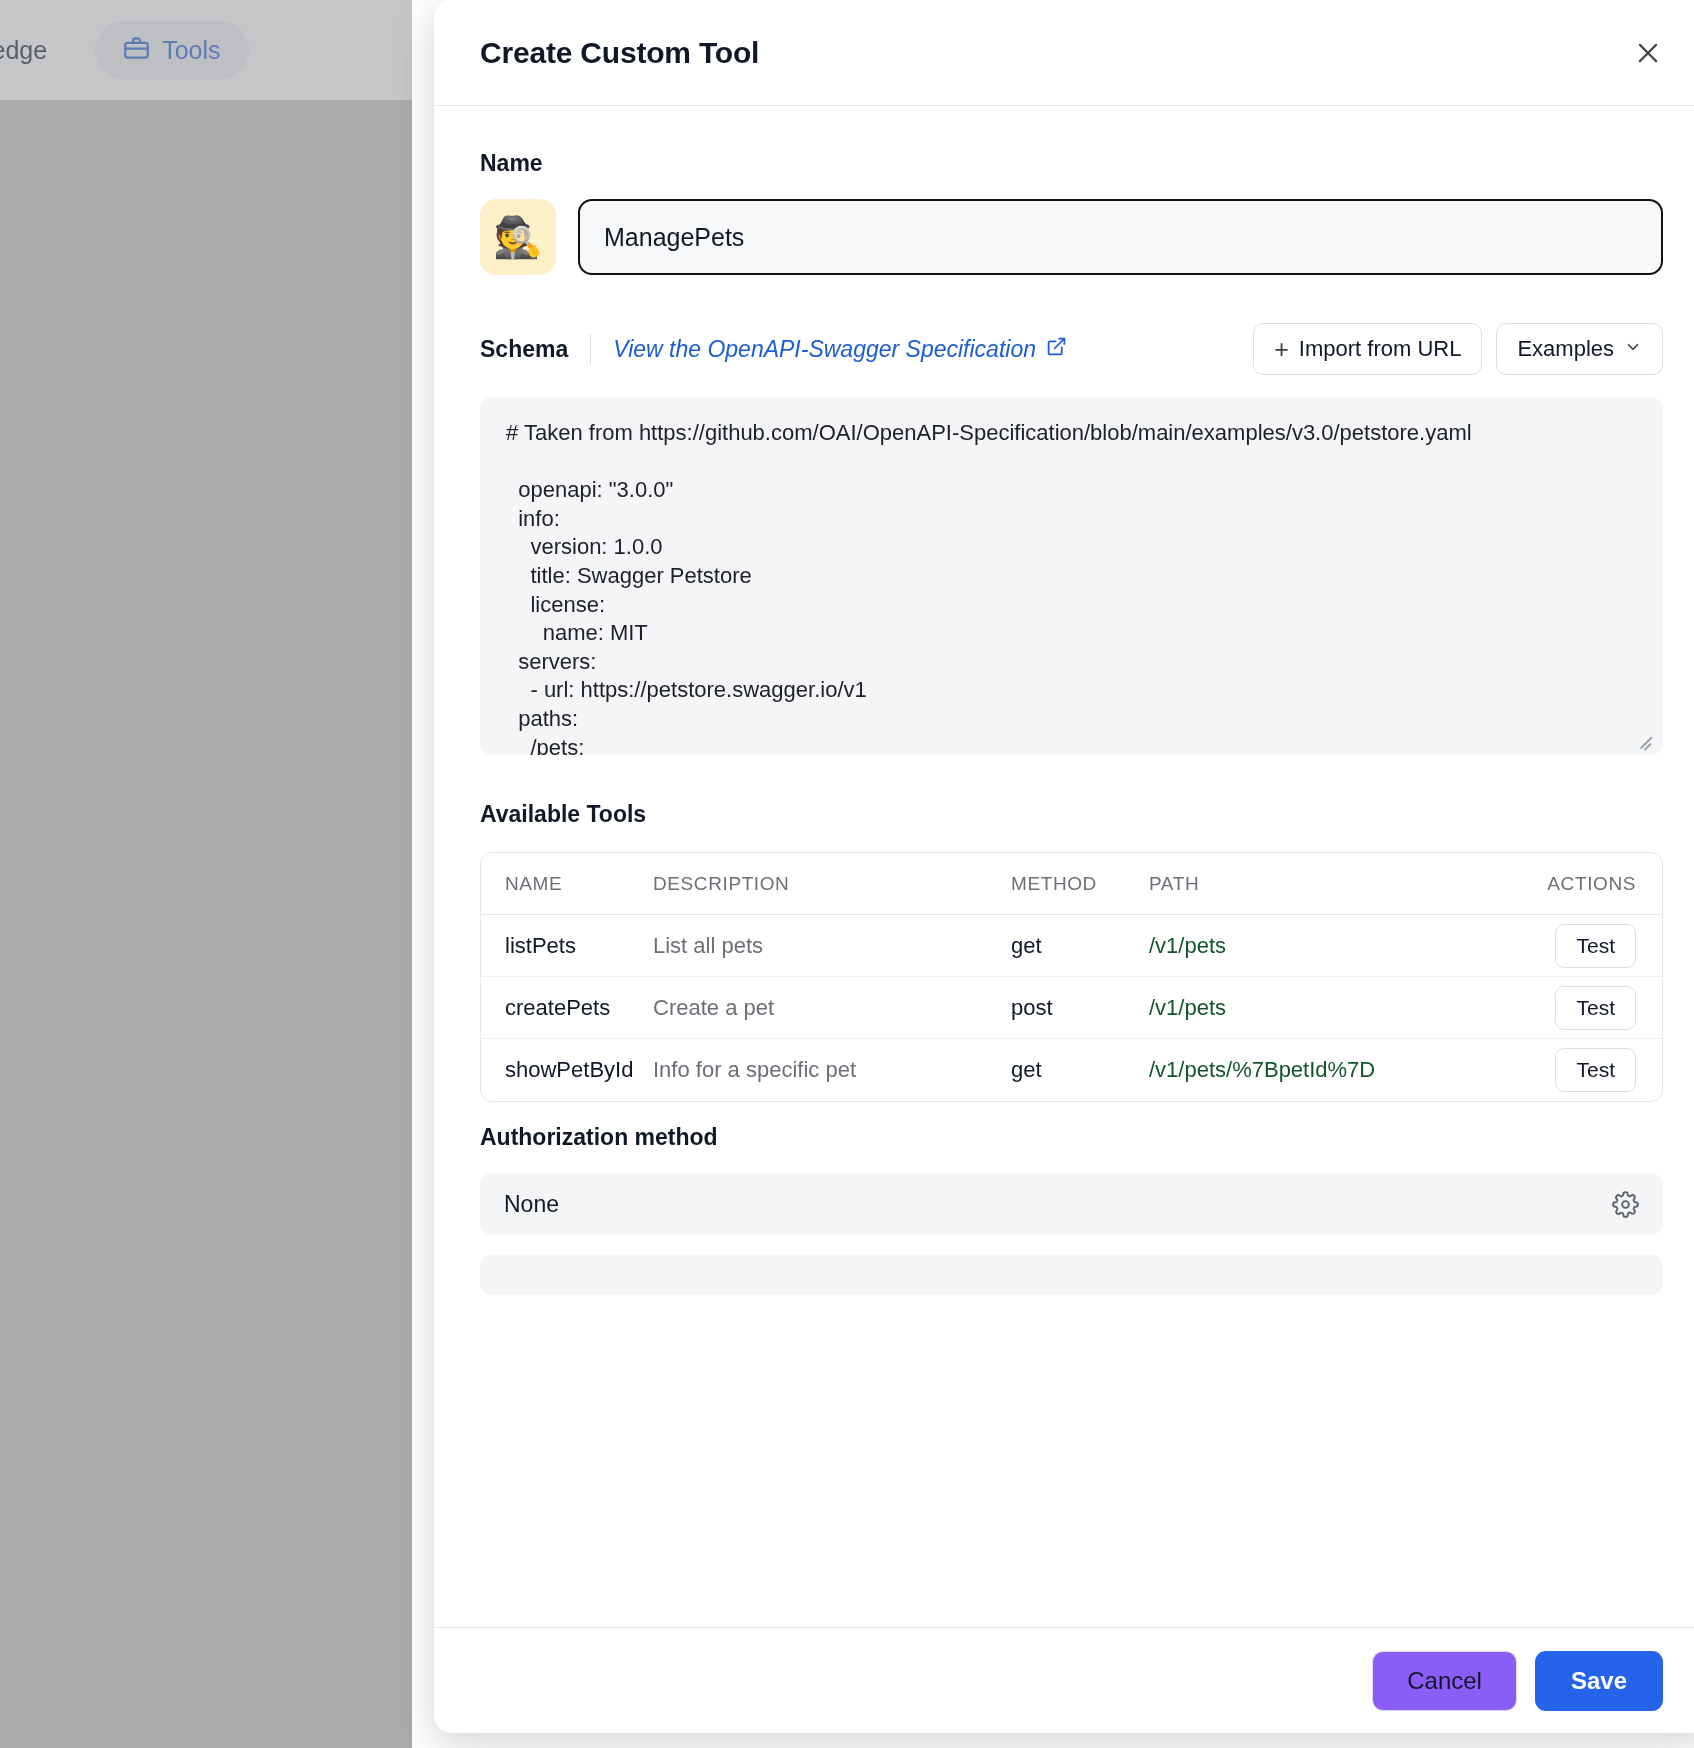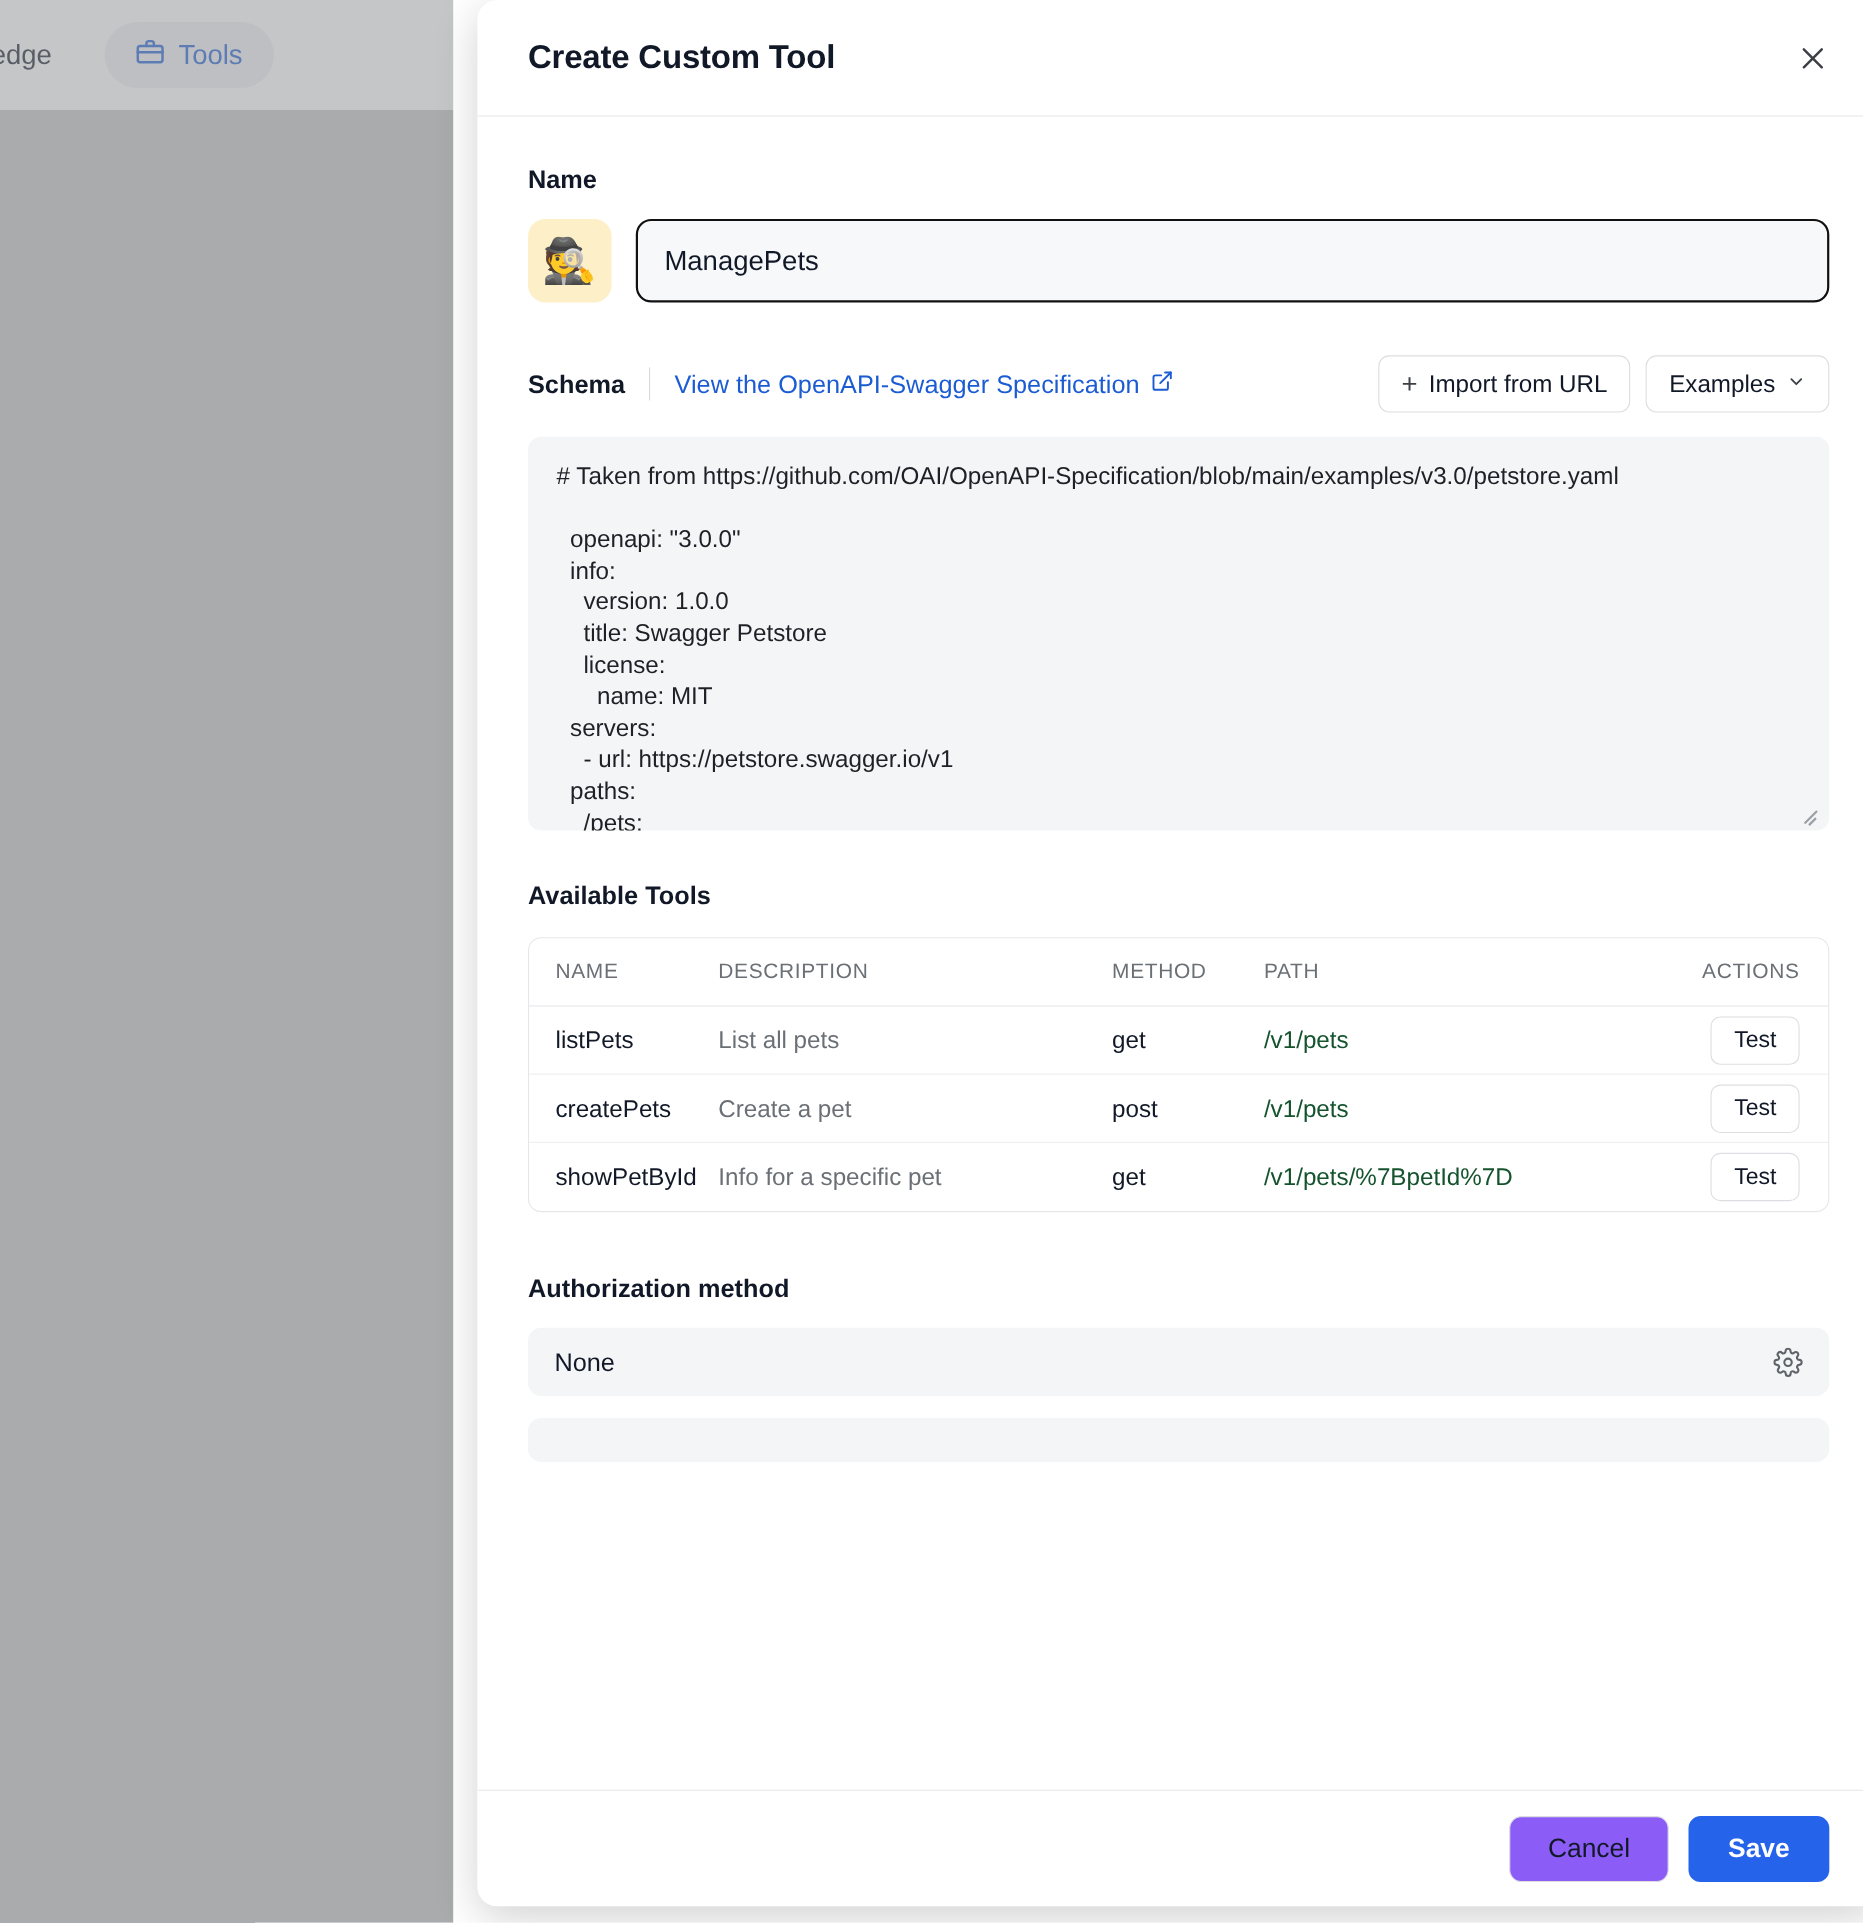--- a/index.html
+++ b/index.html
@@ -102,21 +102,21 @@
   .schema-row {
     display: flex; align-items: center; gap: 0;
     margin-top: 48px;
   }
   .schema-divider {
     width: 1px; height: 30px; background: #d8dadd; margin: 0 22px;
   }
   .schema-link {
     font-size: 23px; color: #1b5cd3; font-weight: 500;
     display: inline-flex; align-items: center; gap: 10px;
-    cursor: pointer; text-decoration: none;
+    cursor: pointer; text-decoration: none; font-style: italic;
   }
   .schema-actions { margin-left: auto; display: flex; align-items: center; gap: 14px; }
   .btn-outline {
     display: inline-flex; align-items: center; gap: 10px;
     height: 52px; padding: 0 20px;
     border: 1px solid #dcdee1; border-radius: 10px;
     background: #ffffff; color: #111827;
     font-size: 22px; font-weight: 500; cursor: pointer;
     font-family: "Liberation Sans", sans-serif;
   }
@@ -176,21 +176,21 @@
   .t-head .c-actions { justify-content: flex-end; }
   .test-btn {
     border: 1px solid #dcdee1; border-radius: 9px;
     background: #ffffff; color: #111827;
     font-size: 21px; font-weight: 400;
     padding: 9px 20px; cursor: pointer;
     font-family: "Liberation Sans", sans-serif;
   }
 
   
-  .auth-label { margin-top: 56px; }
+  .auth-label { margin-top: 22px; }
   .auth-field {
     margin-top: 22px; height: 62px;
     background: #f4f5f6; border-radius: 12px;
     display: flex; align-items: center;
     padding: 0 24px;
   }
   .auth-value { font-size: 23px; color: #111827; }
   .gear { margin-left: auto; cursor: pointer; color: #5f646a; display: flex; }
 
   .privacy-label { margin-top: 50px; }

